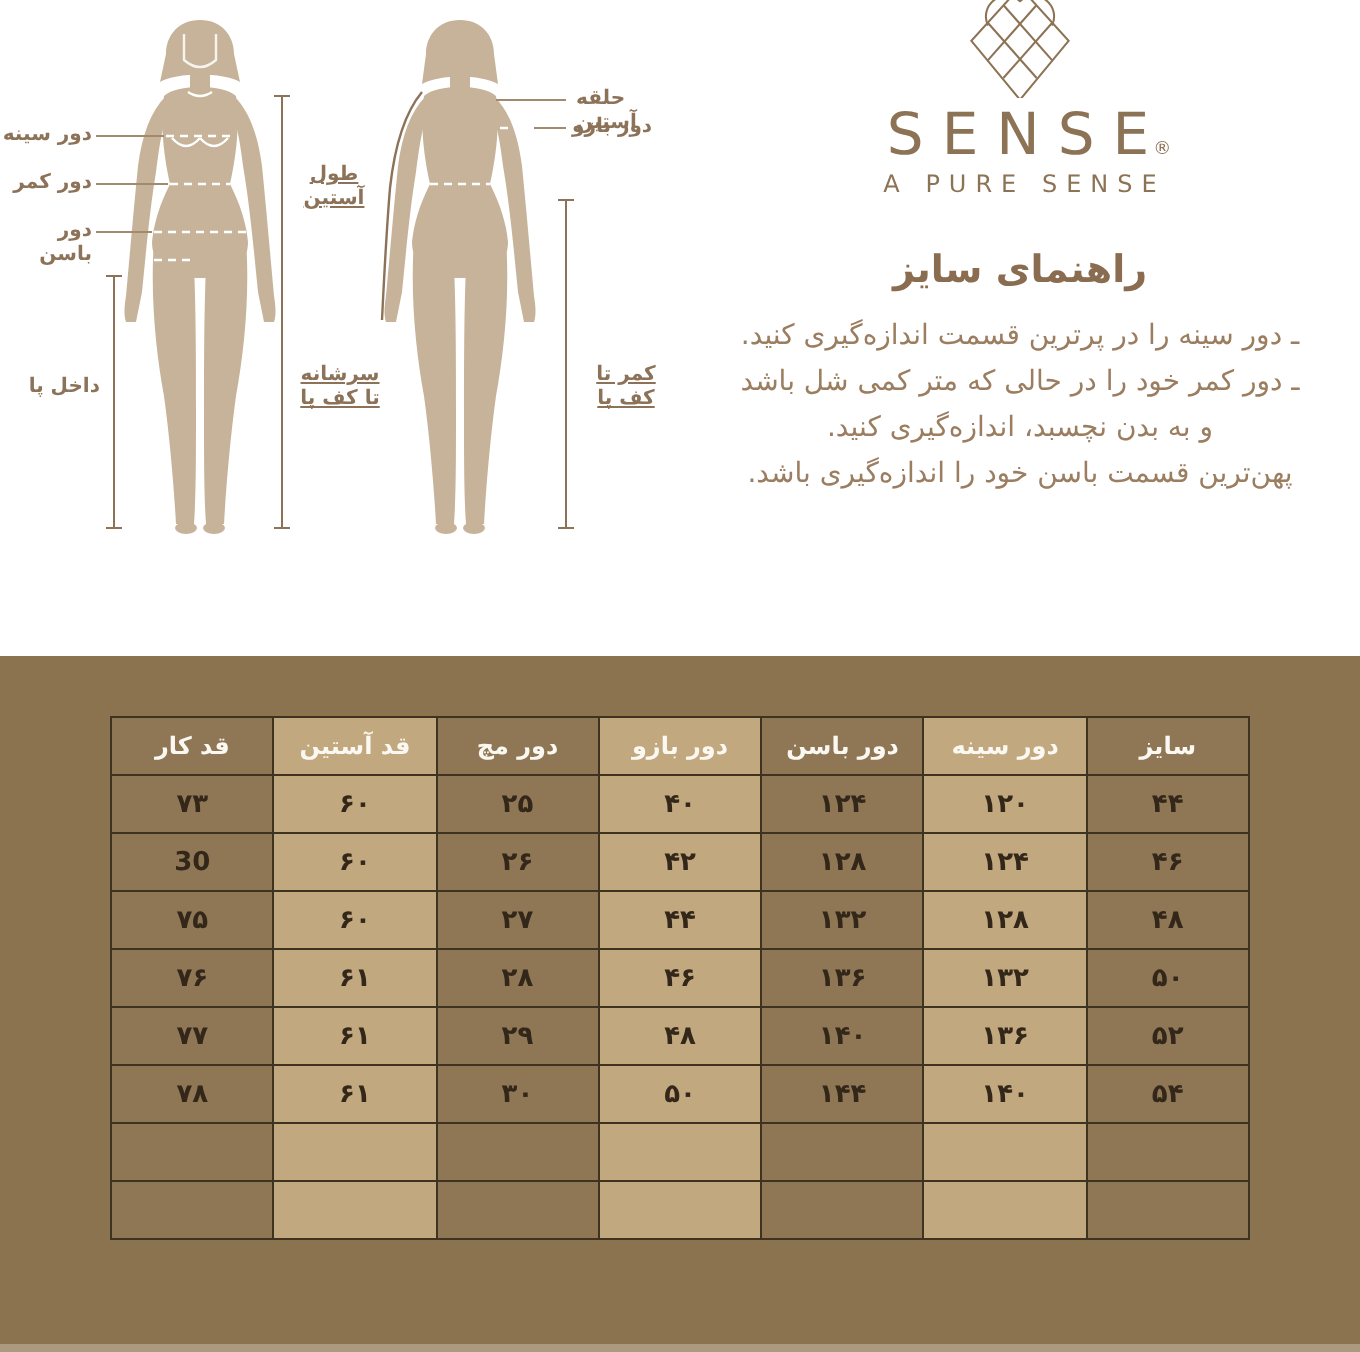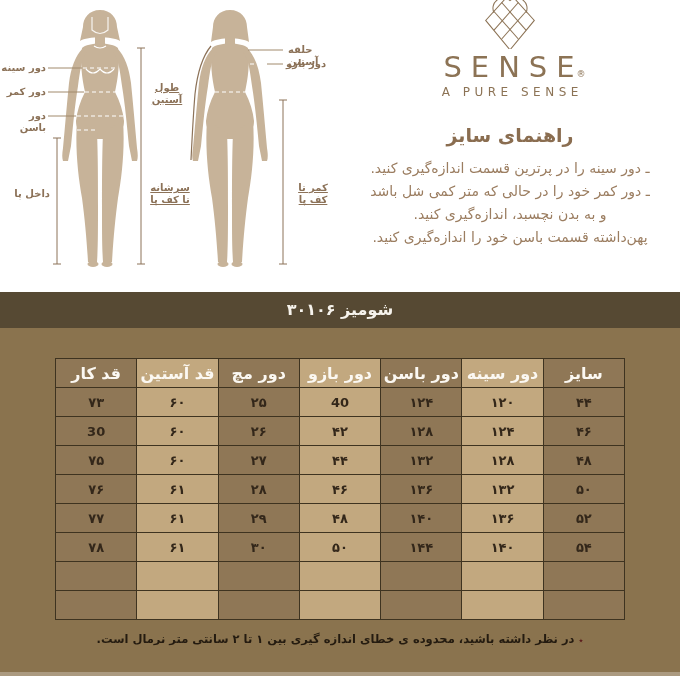--- a/index.html
+++ b/index.html
@@ -27,21 +27,21 @@
   .instructions .line.cont { text-align:center; }
 
   
   .banner { position:absolute; top:292px; left:0; width:680px; height:36px; background:#564933;
             color:#f6f3ec; font-size:16px; font-weight:bold; text-align:center; line-height:36px; direction:rtl; }
 
   
   .bottom { position:absolute; top:328px; left:0; width:680px; height:348px; background:#8a734e; }
   .size-table { border-collapse:collapse; table-layout:fixed; width:570px; margin:30px auto 0; direction:rtl; }
   .size-table th, .size-table td { border:1px solid #3e3320; height:29px; text-align:center; vertical-align:middle; }
-  .size-table th { color:#fbf8f2; font-size:16px; font-weight:bold; }
+  .size-table th { color:#fbf8f2; font-size:12px; font-weight:bold; }
   .size-table td { color:#33271a; font-size:13px; font-weight:bold; }
   .size-table th:nth-child(odd),  .size-table td:nth-child(odd)  { background:#8f7756; }
   .size-table th:nth-child(even), .size-table td:nth-child(even) { background:#c2a87f; }
 
   .footnote { margin-top:12px; text-align:center; direction:rtl; color:#241b10; font-size:11.5px; font-weight:bold; }
   .footnote .bullet { color:#5c1d1d; font-size:9px; margin-left:4px; }
   .bottom-strip { position:absolute; bottom:0; left:0; width:680px; height:4px; background:#ab9a80; }
 </style>
 </head>
 <body>
@@ -140,48 +140,45 @@
           </g>
         </svg>
       </div>
       <div class="brand-name"><span>SENSE</span><span class="reg">®</span></div>
       <div class="tagline">A PURE SENSE</div>
       <div class="guide-title">راهنمای سایز</div>
       <div class="instructions">
         <div class="line">ـ دور سینه را در پرترین قسمت اندازه‌گیری کنید.</div>
         <div class="line">ـ دور کمر خود را در حالی که متر کمی شل باشد</div>
         <div class="line cont">و به بدن نچسبد، اندازه‌گیری کنید.</div>
-        <div class="line cont">پهن‌داشته قسمت باسن خود را اندازه‌گیری کنید.</div>
+        <div class="line cont">پهن‌ترین قسمت باسن خود را اندازه‌گیری باشد.</div>
       </div>
     </div>
   </div>
 
-  <div class="banner">
-    <span>شومیز ۳۰۱۰۶</span>
-  </div>
 
   <div class="bottom">
     <table class="size-table">
       <thead>
         <tr>
           <th>سایز</th>
           <th>دور سینه</th>
           <th>دور باسن</th>
           <th>دور بازو</th>
           <th>دور مچ</th>
           <th>قد آستین</th>
           <th>قد کار</th>
         </tr>
       </thead>
       <tbody>
         <tr>
           <td>۴۴</td>
             <td>۱۲۰</td>
             <td>۱۲۴</td>
-            <td>40</td>
+            <td>۴۰</td>
             <td>۲۵</td>
             <td>۶۰</td>
             <td>۷۳</td>
         </tr>
         <tr>
           <td>۴۶</td>
             <td>۱۲۴</td>
             <td>۱۲۸</td>
             <td>۴۲</td>
             <td>۲۶</td>
@@ -238,19 +235,16 @@
             <td></td>
             <td></td>
             <td></td>
             <td></td>
             <td></td>
             <td></td>
         </tr>
       </tbody>
     </table>
 
-    <div class="footnote">
-      <span class="bullet">٭</span><span>در نظر داشته باشید، محدوده ی خطای اندازه گیری بین ۱ تا ۲ سانتی متر نرمال است.</span>
-    </div>
   </div>
 
   <div class="bottom-strip"></div>
 </div>
 
 </body></html>

